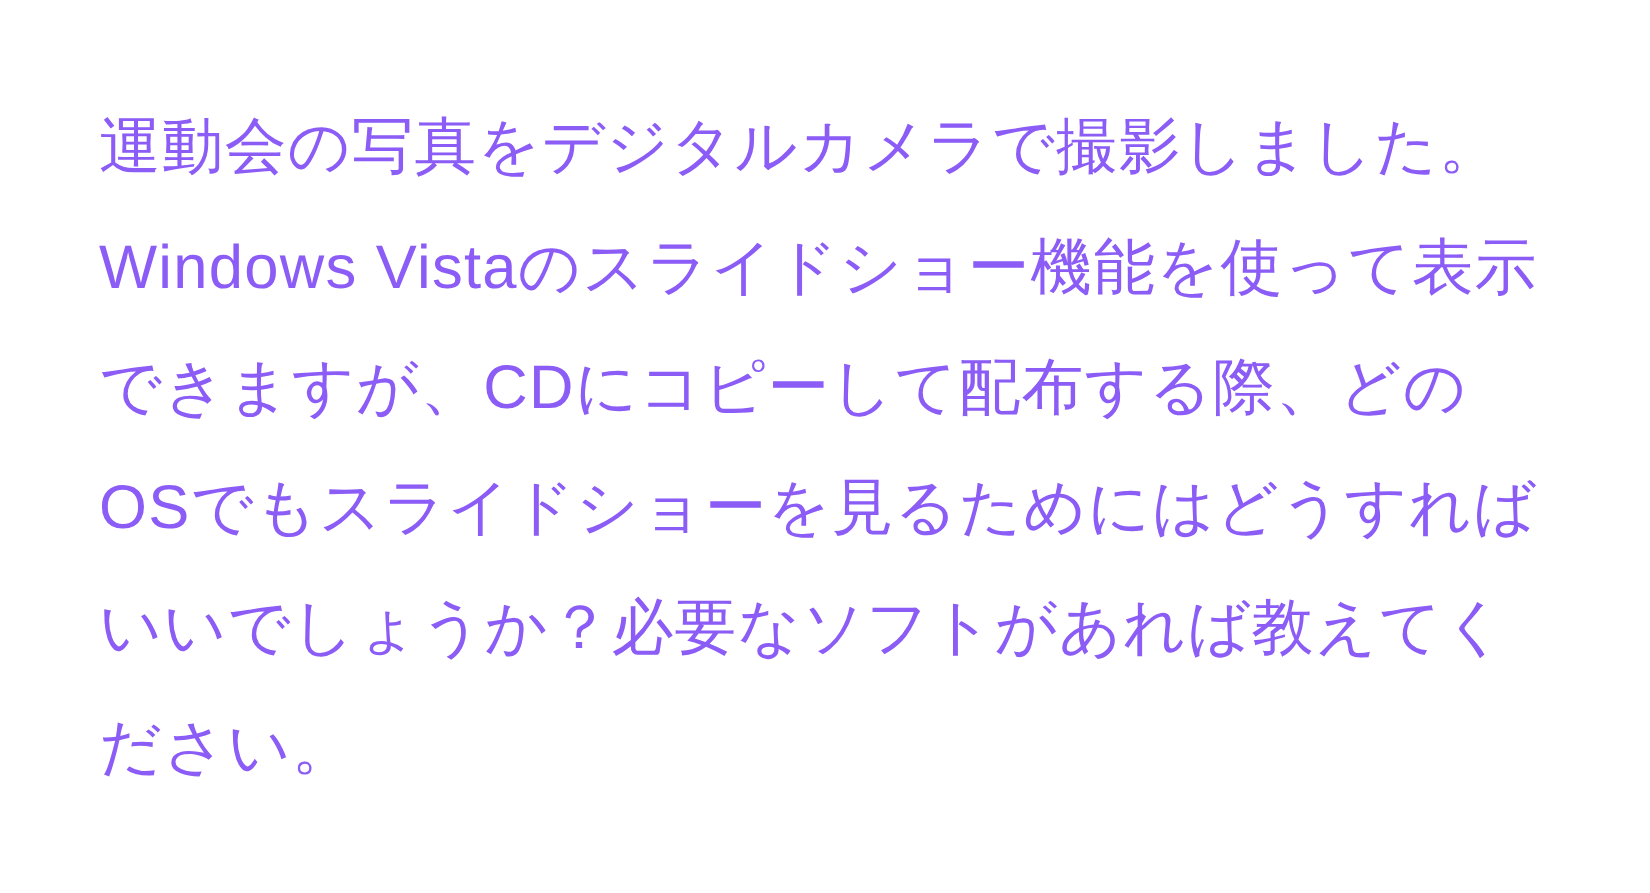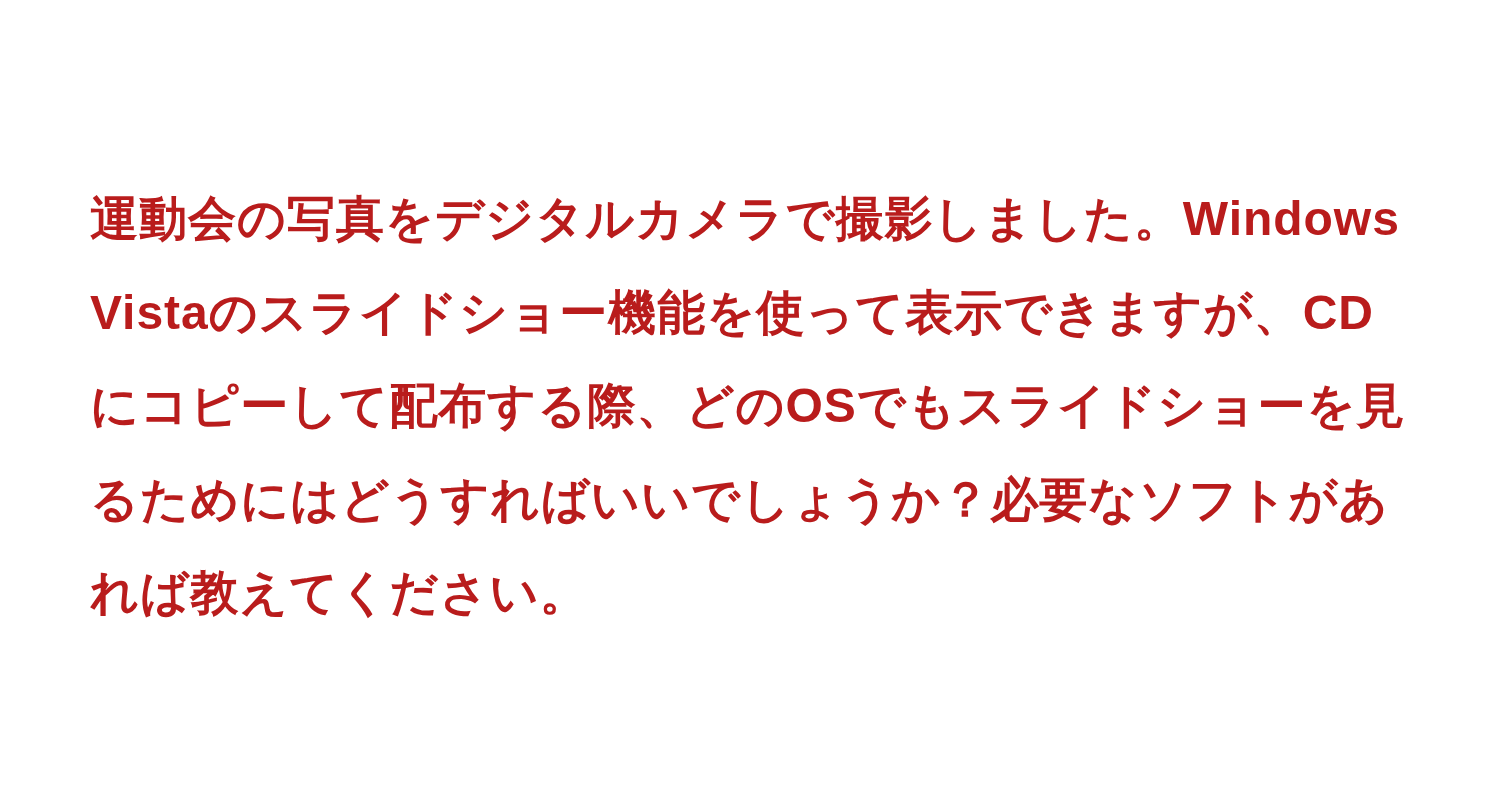--- a/index.html
+++ b/index.html
@@ -11,25 +11,25 @@
       width: 1500px;
       height: 812px;
       background: #ffffff;
       font-family: -apple-system, BlinkMacSystemFont, "Hiragino Sans", "Hiragino Kaku Gothic ProN", "Yu Gothic", Meiryo, sans-serif;
       display: flex;
       align-items: center;
       justify-content: center;
       padding: 80px 90px;
     }
     .text-block {
-      color: #b91c1c;
-      font-size: 48px;
+      color: #8b5cf6;
+      font-size: 56px;
       line-height: 1.95;
       letter-spacing: 0.02em;
-      font-weight: 700;
+      font-weight: 400;
       text-align: left;
       width: 100%;
     }
   </style>
 </head>
 <body>
 
 <div class="text-block">運動会の写真をデジタルカメラで撮影しました。Windows Vistaのスライドショー機能を使って表示できますが、CDにコピーして配布する際、どのOSでもスライドショーを見るためにはどうすればいいでしょうか？必要なソフトがあれば教えてください。</div>
 
 </body></html>

